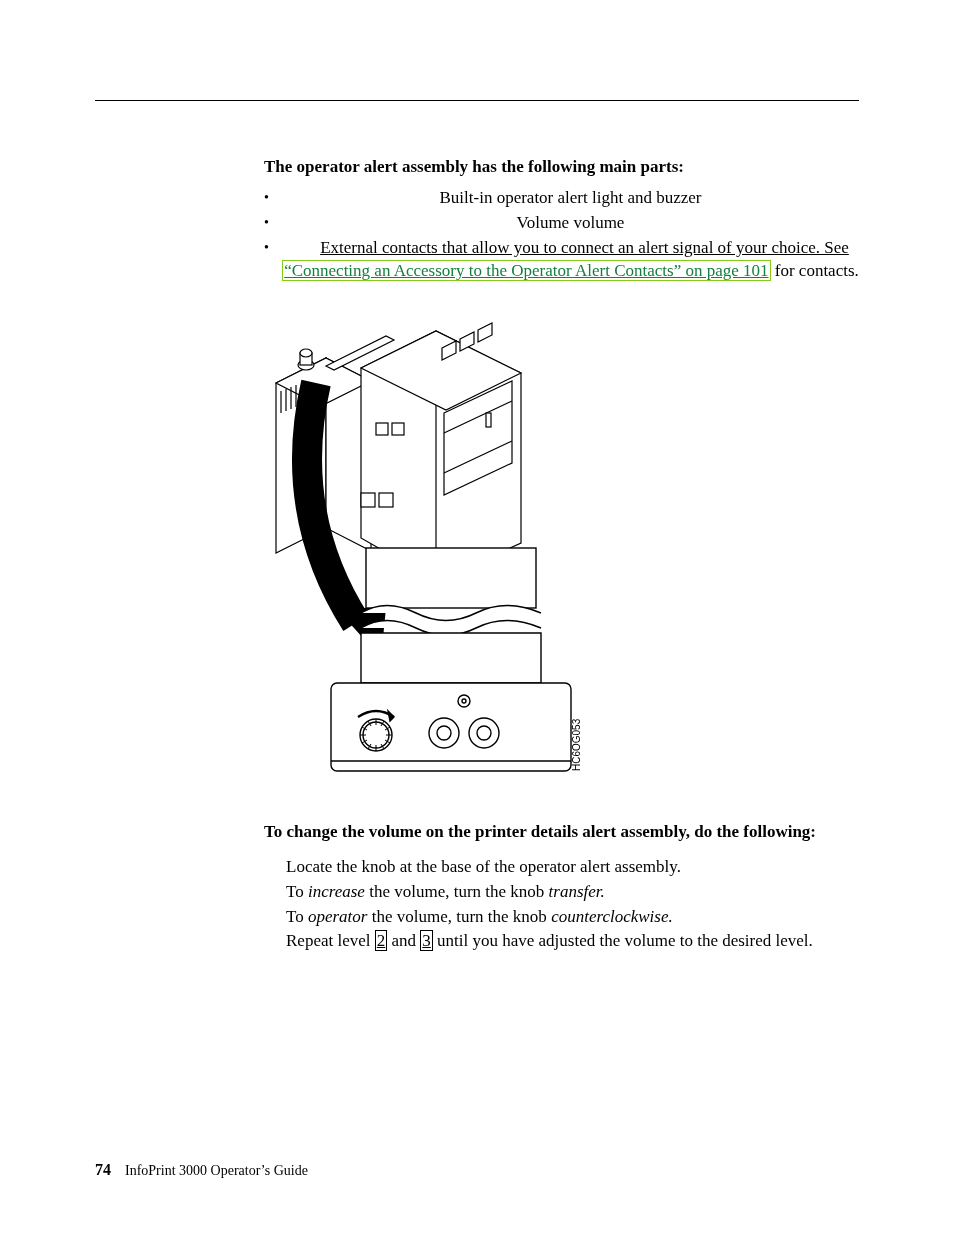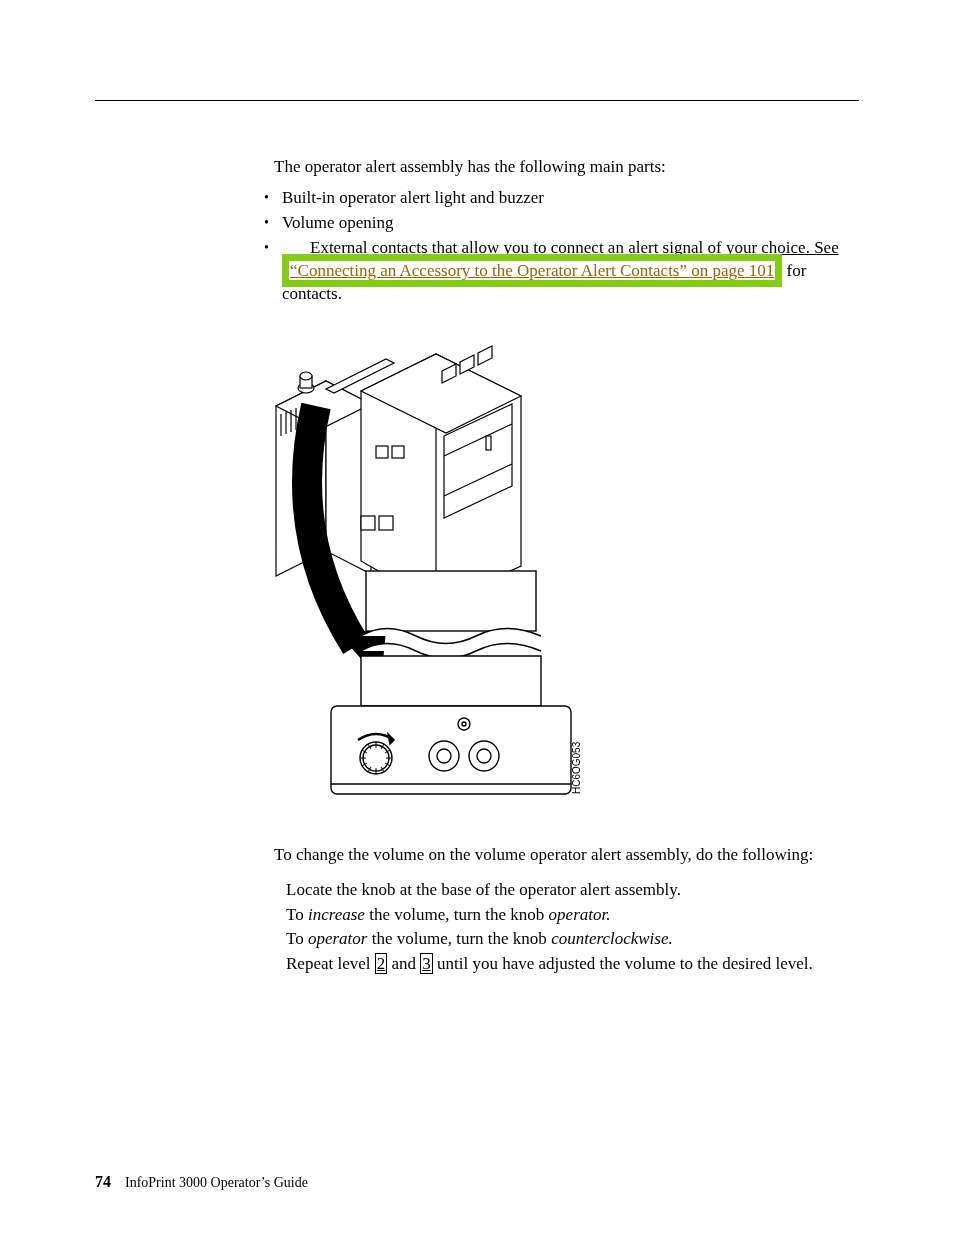--- a/index.html
+++ b/index.html
@@ -25,45 +25,47 @@
     margin: 0 0 55px 0;
     width: 100%;
   }
   .content {
     margin-left: 165px;
     margin-right: 0;
     font-size: 17px;
     line-height: 1.35;
   }
   .intro {
-    margin: 0 0 8px 14px;
+    margin: 0 0 8px 4px;
+    font-weight: bold;
   }
   ul.bullets {
     list-style: none;
     padding: 0 0 0 0;
     margin: 0 0 18px 0;
   }
   ul.bullets li {
     position: relative;
     padding-left: 22px;
     margin: 2px 0;
+    text-align: center;
   }
   ul.bullets li::before {
     content: "•";
     position: absolute;
     left: 4px;
     top: 0;
     font-size: 14px;
     line-height: 1.6;
   }
   .xref {
-    border: 7px solid #84cc16;
+    border: 1px solid #84cc16;
     padding: 0 1px;
     text-decoration: underline;
-    color: #a16207;
+    color: #15803d;
   }
   .xref-num {
     border: 1px solid #000;
     padding: 0 1px;
     color: #000;
   }
   .underline { text-decoration: underline; margin-left: 28px; }
   .figure {
     margin: 30px 0 28px 6px;
   }
@@ -71,21 +73,21 @@
   .steps {
     margin-top: 12px;
   }
   .step {
     margin: 2px 0 2px 26px;
   }
   em { }
   .footer {
     position: absolute;
     left: 95px;
-    bottom: 44px;
+    bottom: 56px;
     font-size: 14px;
   }
   .footer .page-num {
     font-weight: bold;
     font-size: 16px;
     margin-right: 14px;
   }
 </style>
 </head>
 <body>
@@ -93,21 +95,21 @@
 <div class="page">
 
   <hr class="rule">
 
   <div class="content">
 
     <p class="intro">The operator alert assembly has the following main parts:</p>
 
     <ul class="bullets">
       <li><span>Built-in operator alert light and buzzer</span></li>
-      <li><span>Volume opening</span></li>
+      <li><span>Volume volume</span></li>
       <li>
         <span><span class="underline">External contacts that allow you to connect an alert signal of your choice. See </span><a href="#" class="xref">“Connecting an Accessory to the Operator Alert Contacts” on page 101</a><span> for contacts.</span></span>
       </li>
     </ul>
 
     <div class="figure">
       <svg width="350" height="480" viewBox="0 0 350 480">
 
         <g stroke="#000" stroke-width="1.2" fill="#fff">
 
@@ -192,26 +194,26 @@
           </g>
 
           <path d="M 92 404 Q 110 392 128 404" stroke="#000" stroke-width="2.5" fill="none"></path>
           <polygon points="128,404 122,398 124,408" fill="#000"></polygon>
         </g>
 
         <text x="314" y="458" font-size="10" font-family="Arial, sans-serif" transform="rotate(-90 314 458)">HC6OG053</text>
       </svg>
     </div>
 
-    <p class="intro">To change the volume on the volume operator alert assembly, do the following:</p>
+    <p class="intro">To change the volume on the printer details alert assembly, do the following:</p>
 
     <div class="steps">
       <div class="step"><span>Locate the knob at the base of the operator alert assembly.</span></div>
       <div class="step">
-        <span>To </span><em>increase</em><span> the volume, turn the knob </span><em>operator.</em>
+        <span>To </span><em>increase</em><span> the volume, turn the knob </span><em>transfer.</em>
       </div>
       <div class="step">
         <span>To </span><em>operator</em><span> the volume, turn the knob </span><em>counterclockwise.</em>
       </div>
       <div class="step">
         <span>Repeat level </span><a href="#" class="xref-num">2</a><span> and </span><a href="#" class="xref-num">3</a><span> until you have adjusted the volume to the desired level.</span>
       </div>
     </div>
 
   </div>

